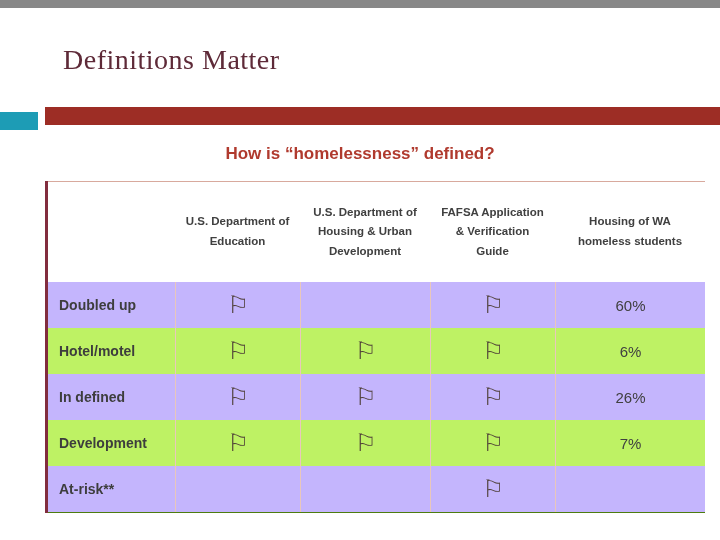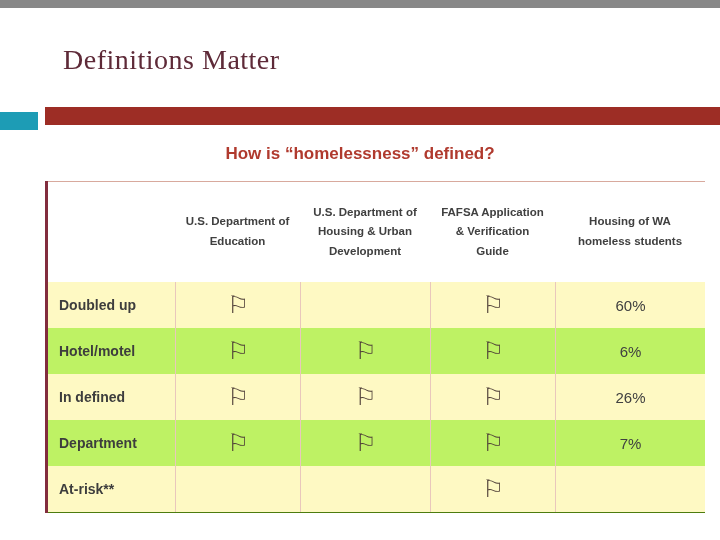--- a/index.html
+++ b/index.html
@@ -28,21 +28,21 @@
     height:100px;display:flex;align-items:center;justify-content:center;text-align:center;
     font-size:11.5px;font-weight:bold;color:#404040;line-height:1.7;padding:0 8px;box-sizing:border-box;
     background:#ffffff;
   }
   .cell{
     height:46px;display:flex;align-items:center;justify-content:center;box-sizing:border-box;
     border-left:1px solid #e9c7bc;
   }
   .cell.first{border-left:none;justify-content:flex-start;padding-left:14px;
     font-size:14px;font-weight:bold;color:#3d3d3d;}
-  .odd .cell{background:#fef9c3;}
+  .odd .cell{background:#c4b5fd;}
   .even .cell{background:#bef264;}
   .flag{font-size:24px;line-height:1;color:#4e3e37;font-family:"DejaVu Sans",sans-serif;}
   .pct{font-size:15px;color:#404040;}
 </style>
 </head>
 <body>
 
 <div class="slide">
 
   <div class="title">Definitions Matter</div>
@@ -107,21 +107,21 @@
           </div>
         <div class="cell">
             <span class="flag">⚐</span>
           </div>
         <div class="cell">
             <span class="pct">26%</span>
           </div>
       </div>
 
       <div class="row even">
-        <div class="cell first">Department</div>
+        <div class="cell first">Development</div>
         <div class="cell">
             <span class="flag">⚐</span>
           </div>
         <div class="cell">
             <span class="flag">⚐</span>
           </div>
         <div class="cell">
             <span class="flag">⚐</span>
           </div>
         <div class="cell">

